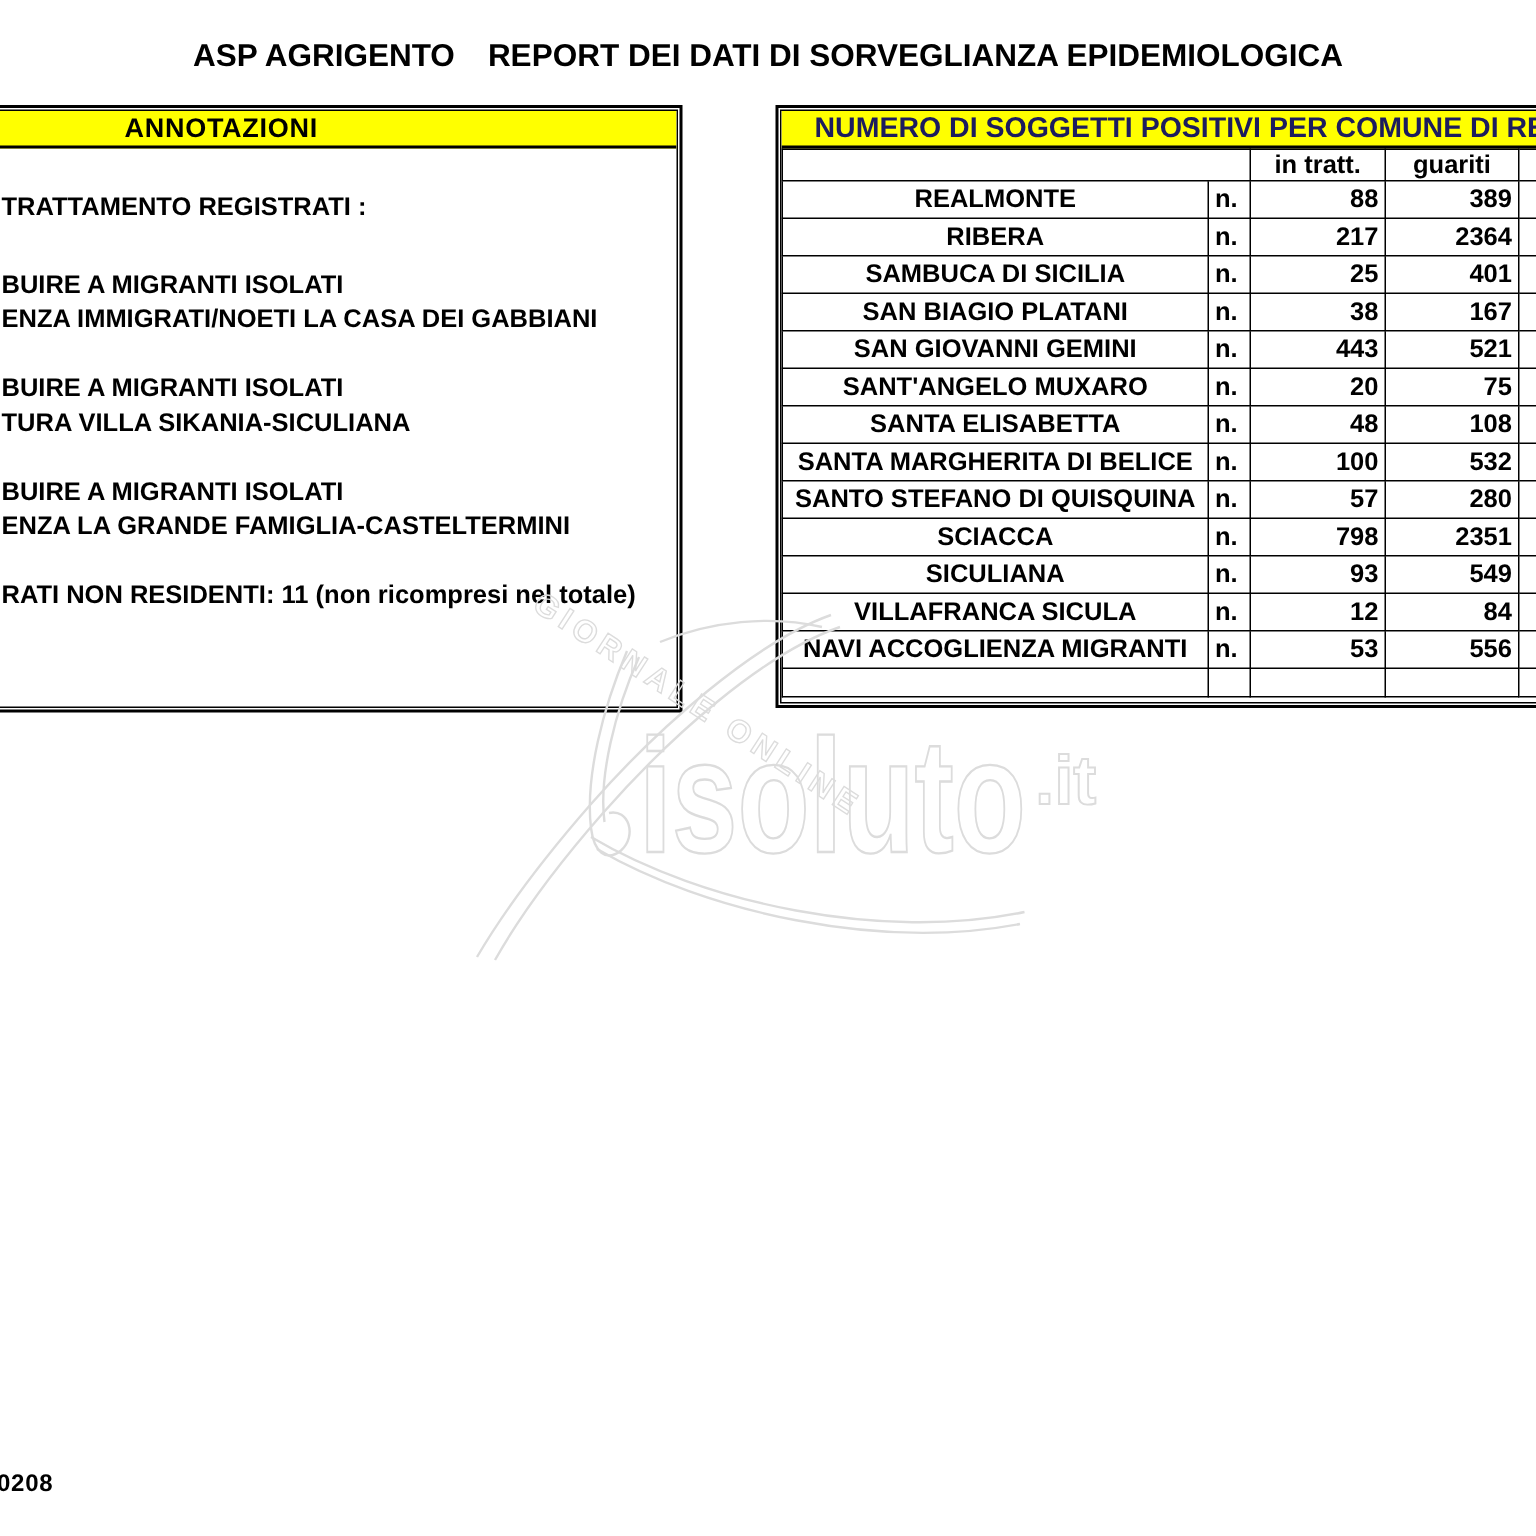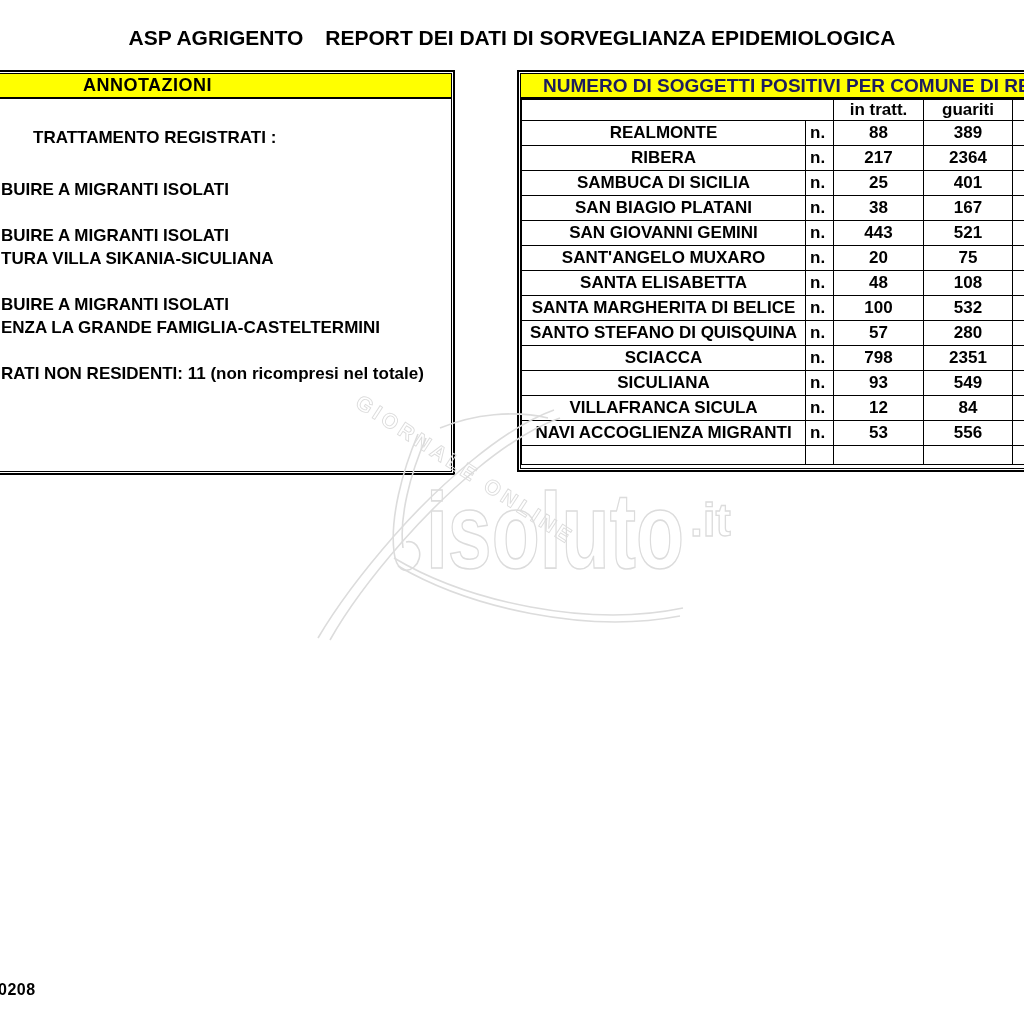--- a/index.html
+++ b/index.html
@@ -33,39 +33,39 @@
     background:var(--highlight-yellow);border-bottom:2px solid #000;
     display:flex;align-items:center;justify-content:center;
     font-size:18px;font-weight:bold;letter-spacing:.5px;
   }
   .ann-text{
     position:absolute;top:27px;left:0;right:0;bottom:0;
     padding:25px 6px 0 157px;
     font-size:17px;font-weight:bold;white-space:nowrap;
   }
   .ann-para{margin-bottom:23px;}
-  .ann-para.first{margin-bottom:29px;margin-left:32px;}
+  .ann-para.first{margin-bottom:29px;}
   .ann-line{line-height:23px;height:23px;}
   
   .tbl-box{left:517px;top:70px;width:560px;height:402px;}
   .tbl-title{
     height:25px;background:var(--highlight-yellow);border-bottom:2px solid #000;
     font-size:19px;font-weight:bold;color:var(--table-title-navy);
     line-height:24px;padding-left:22px;white-space:nowrap;overflow:hidden;
   }
   table.comuni{border-collapse:collapse;table-layout:fixed;width:554px;}
   table.comuni td,table.comuni th{
     border:1px solid #000;font-weight:bold;font-size:17px;
     padding:0 4px;overflow:hidden;white-space:nowrap;color:#000;
   }
   table.comuni th{height:15px;text-align:center;font-size:17px;}
   table.comuni td{height:25px;}
   td.c-name{text-align:center;padding-left:3px;}
   td.c-n{text-align:left;font-size:15px;padding-left:2px;}
-  td.c-num{text-align:center;}
+  td.c-num{text-align:right;}
   th.h-blank{border-right:1px solid #000;}
   th.h-partial{text-align:left;padding-left:6px;}
   tr.empty-row td{height:19px;}
   
   .footer-date{
     position:absolute;left:-2px;top:981px;
     font-size:16px;font-weight:bold;letter-spacing:.5px;
   }
   
   .watermark{
@@ -84,20 +84,21 @@
 
 <div class="dbox ann-box">
   <div class="dbox-inner">
     <div class="ann-header">ANNOTAZIONI</div>
     <div class="ann-text">
         <div class="ann-para first">
           <div class="ann-line">TRATTAMENTO REGISTRATI :</div>
         </div>
         <div class="ann-para">
           <div class="ann-line">BUIRE A MIGRANTI ISOLATI</div>
+          <div class="ann-line">ENZA IMMIGRATI/NOETI LA CASA DEI GABBIANI</div>
         </div>
         <div class="ann-para">
           <div class="ann-line">BUIRE A MIGRANTI ISOLATI</div>
           <div class="ann-line">TURA VILLA SIKANIA-SICULIANA</div>
         </div>
         <div class="ann-para">
           <div class="ann-line">BUIRE A MIGRANTI ISOLATI</div>
           <div class="ann-line">ENZA  LA GRANDE FAMIGLIA-CASTELTERMINI</div>
         </div>
         <div class="ann-para">

